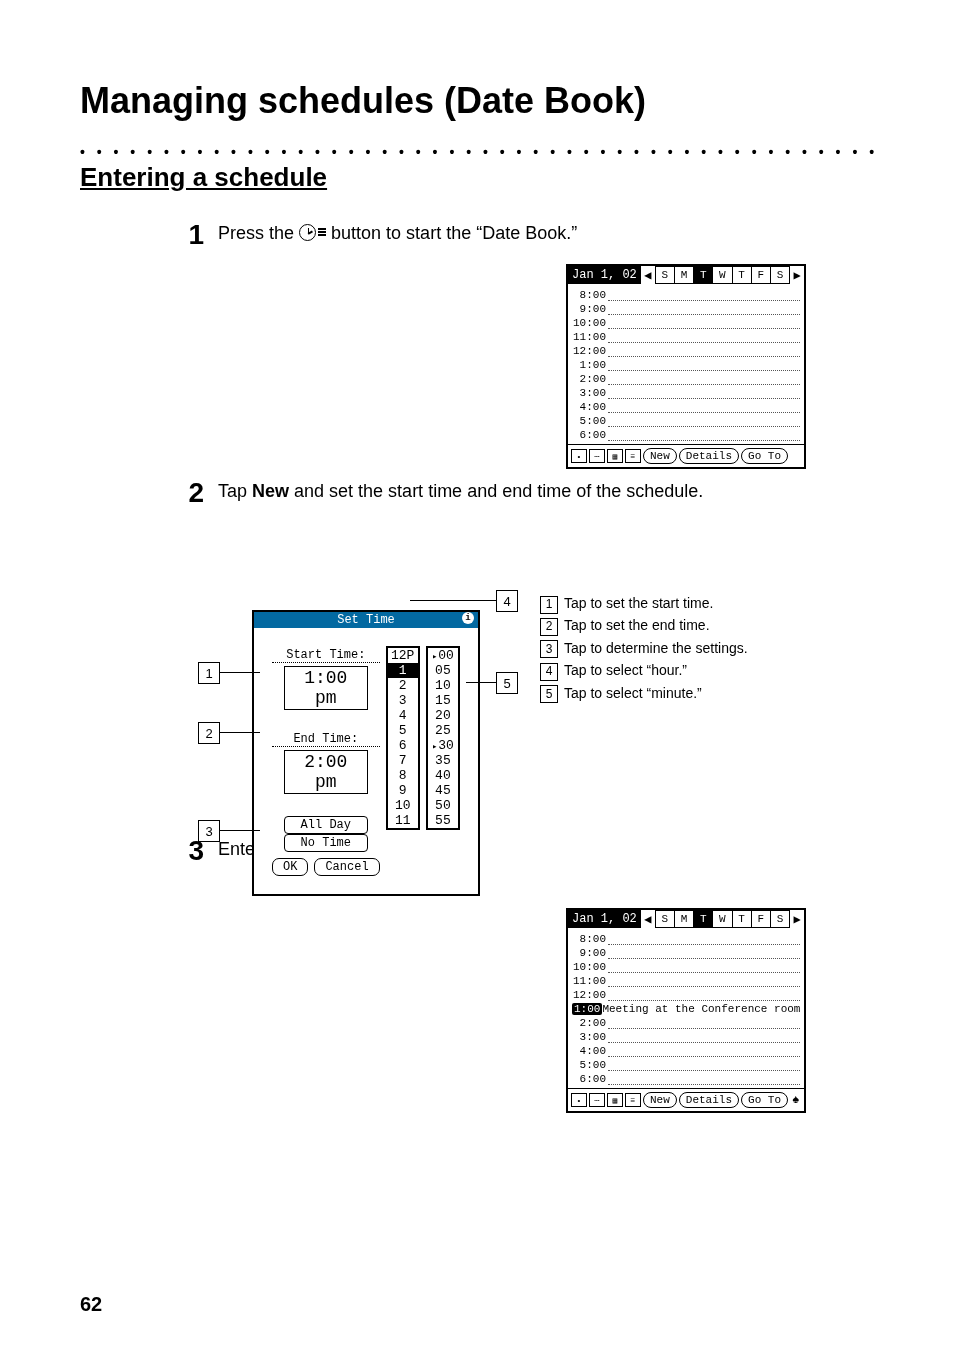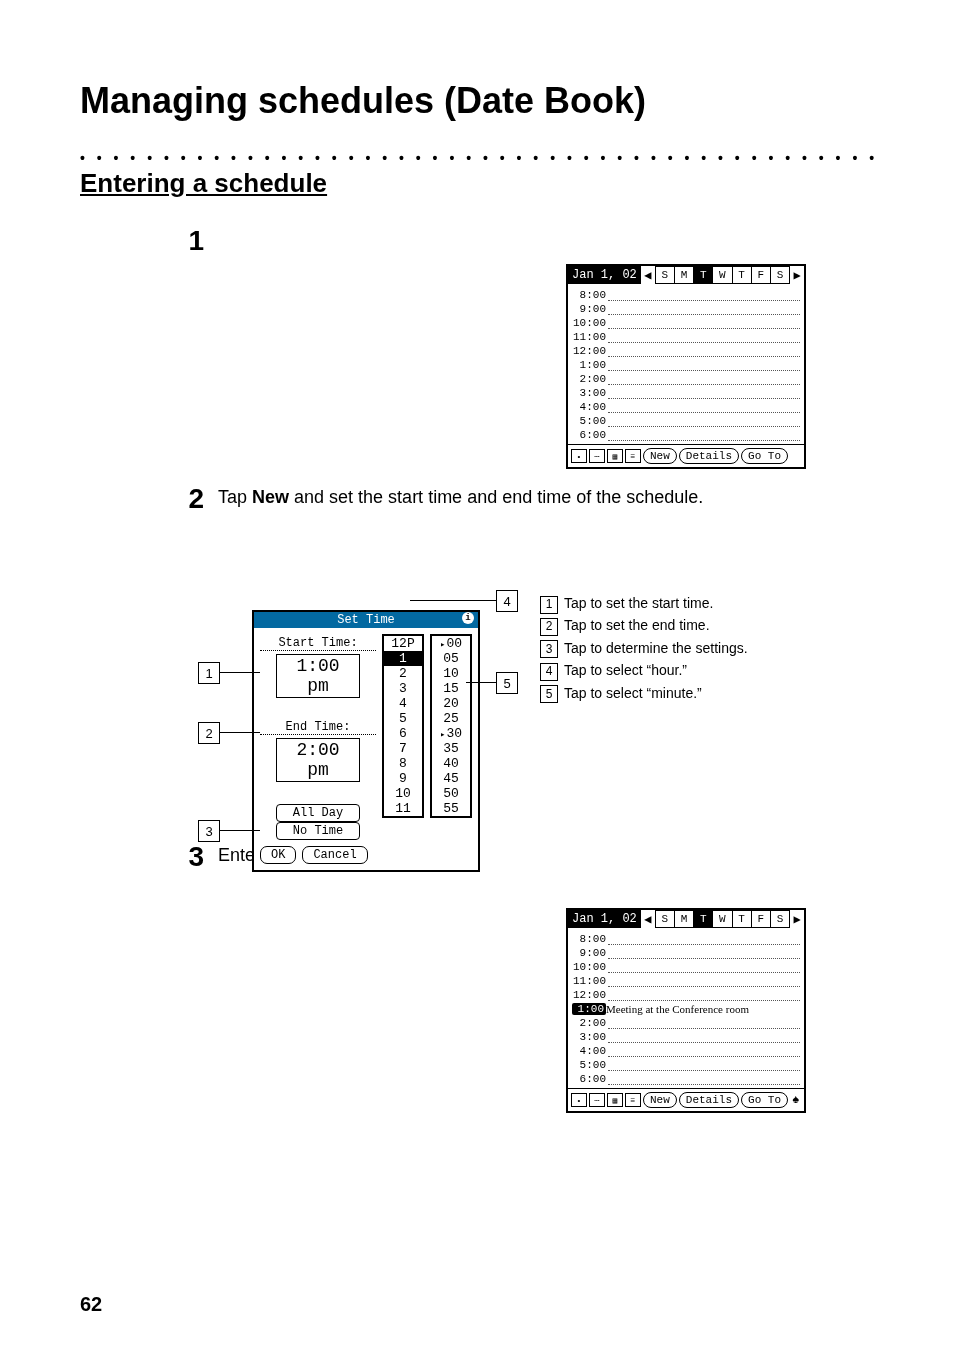--- a/index.html
+++ b/index.html
@@ -4,21 +4,21 @@
 <style>
   html,body{margin:0;padding:0;background:#fff;}
   .page{
     width:954px;height:1352px;
     box-sizing:border-box;
     padding:80px 80px 40px 80px;
     font-family:Arial,Helvetica,sans-serif;
     color:#000;
     position:relative;
   }
-  .h1{font-size:36px;font-weight:900;letter-spacing:0px;margin:0 0 28px 0;}
+  .h1{font-size:36px;font-weight:900;letter-spacing:0px;margin:0 0 22px 0;}
   .dotrule{
     letter-spacing:4px;font-size:14px;font-weight:900;
     white-space:nowrap;overflow:hidden;width:100%;height:14px;
     margin-bottom:4px;
   }
   .h2{font-size:26px;font-weight:900;margin:0 0 28px 0;text-decoration:underline;}
   .step{display:flex;gap:14px;margin:0 0 14px 100px;}
   .stepnum{font-size:28px;font-weight:900;min-width:24px;text-align:right;line-height:1;}
   .stepbody{font-size:18px;line-height:1.35;max-width:580px;}
   .stepbody b{font-weight:900;}
@@ -30,35 +30,35 @@
   .pda .topbar{display:flex;align-items:stretch;height:18px;}
   .pda .date{background:#000;color:#fff;padding:0 4px;font-size:12px;display:flex;align-items:center;}
   .pda .arrow{width:14px;display:flex;align-items:center;justify-content:center;font-size:12px;font-weight:900;}
   .pda .days{display:flex;flex:1;}
   .pda .day{flex:1;border:1px solid #000;border-right:none;font-size:11px;display:flex;align-items:center;justify-content:center;}
   .pda .day:last-child{border-right:1px solid #000;}
   .pda .body{padding:4px 4px 2px 4px;}
   .pda .row{display:flex;height:14px;align-items:center;}
   .pda .time{width:34px;text-align:right;font-size:11px;padding-right:2px;}
   .pda .line{flex:1;border-bottom:1px dotted #555;height:10px;}
-  .pda .entry{font-size:11px;white-space:nowrap;font-family:Liberation Serif, serif;}
+  .pda .entry{font-size:11px;white-space:nowrap;}
   .pda .time.sel{background:#000;color:#fff;border-radius:2px;padding:0 2px;width:30px;}
   .pda .bottombar{display:flex;gap:2px;padding:3px;align-items:center;border-top:1px solid #000;}
   .pda .ico{width:14px;height:12px;border:1px solid #000;font-size:8px;display:flex;align-items:center;justify-content:center;}
   .pda .pill{border:1px solid #000;border-radius:8px;padding:0 6px;font-size:11px;height:14px;display:flex;align-items:center;}
   .uparr{font-size:12px;font-weight:900;margin-left:2px;}
 
   
   .settime{
     border:2px solid #000;width:224px;position:absolute;
     font-family:"Courier New",monospace;font-size:12px;background:#fff;
   }
   .settime .title{background:#0369a1;color:#fff;text-align:center;font-size:12px;padding:1px 0;position:relative;}
   .settime .title .info{position:absolute;right:4px;top:0;background:#fff;color:#000;border-radius:50%;width:12px;height:12px;font-size:9px;font-weight:900;display:flex;align-items:center;justify-content:center;}
-  .settime .content{display:flex;gap:6px;padding:6px;}
+  .settime .content{display:flex;gap:6px;padding:18px;}
   .settime .leftcol{flex:1;}
   .settime .lbl{font-size:12px;text-align:center;border-bottom:1px dotted #000;margin:2px 0 3px;}
   .settime .box{border:1px solid #000;padding:1px 6px;margin:2px auto 22px;font-size:18px;display:block;width:70px;text-align:center;}
   .settime .pill{border:1px solid #000;border-radius:4px;padding:1px 8px;margin:0 auto;font-size:12px;display:block;width:66px;text-align:center;}
   .settime .btnrow{display:flex;gap:6px;margin-top:6px;justify-content:flex-start;}
   .settime .btn{border:1px solid #000;border-radius:7px;padding:1px 10px;font-size:12px;}
   .settime .listcol{border:2px solid #000;width:38px;height:180px;overflow:hidden;}
   .settime .listcol .cell{font-size:13px;text-align:center;height:15px;}
   .settime .listcol .cell.sel{background:#000;color:#fff;}
   .settime .listcol .cell.mark::before{content:"▸";font-size:9px;margin-right:1px;}
@@ -77,20 +77,25 @@
 </head>
 <body>
 
 <div class="page">
   <h1 class="h1">Managing schedules (Date Book)</h1>
   <div class="dotrule">• • • • • • • • • • • • • • • • • • • • • • • • • • • • • • • • • • • • • • • • • • • • • • • • • • • • • • • • • • •</div>
   <h2 class="h2">Entering a schedule</h2>
 
   <div class="step">
     <div class="stepnum">1</div>
+    <div class="stepbody">
+      <span>Press the </span>
+      <span class="clockicon"></span><span class="clocklines"><span></span><span></span><span></span></span>
+      <span> button to start the “Date Book.”</span>
+    </div>
   </div>
 
   <div class="pda" style="left:566px;top:264px;">
     <div class="topbar">
       <div class="date">Jan 1, 02</div>
       <div class="arrow">◀</div>
       <div class="days">
         <div class="day">S</div>
           <div class="day">M</div>
           <div class="day" style="background:#000;color:#fff">T</div>

